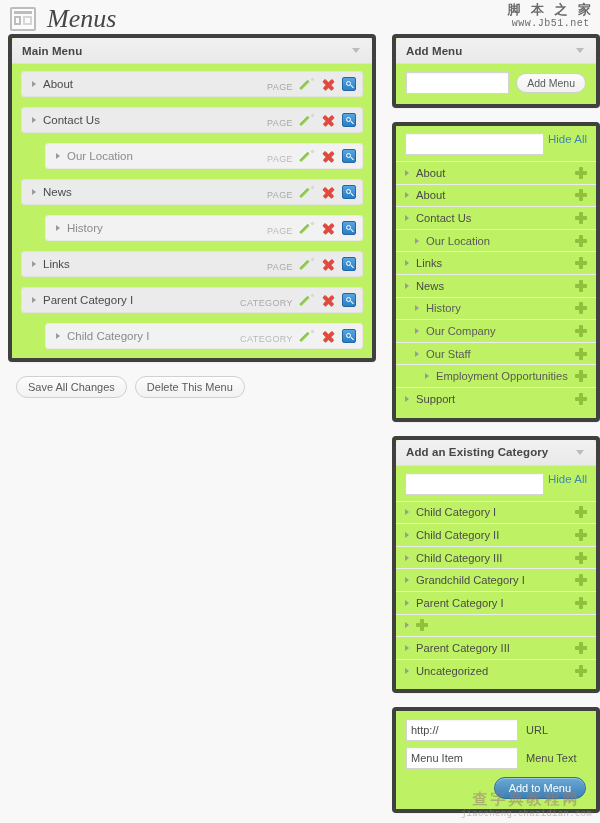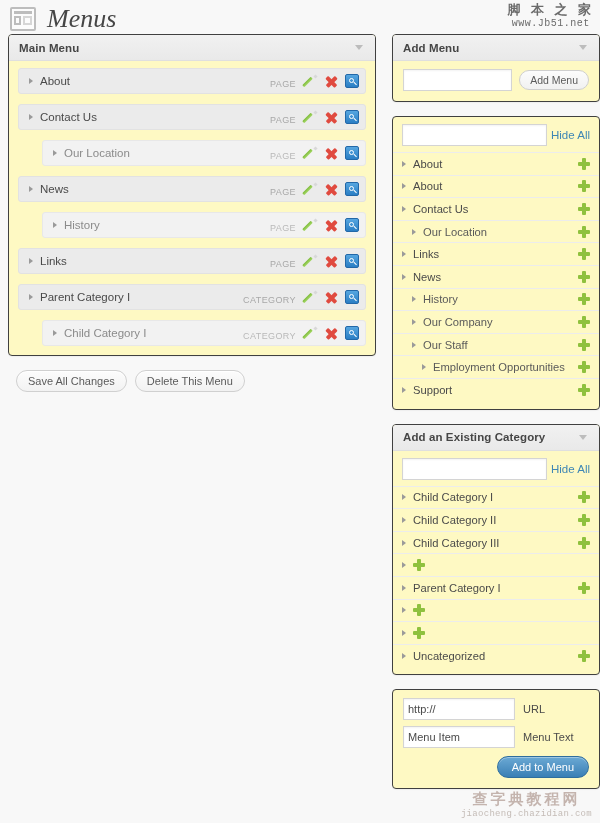--- a/index.html
+++ b/index.html
@@ -76,22 +76,22 @@
   }
   .col-left { width: 368px; flex: 0 0 368px; }
   .col-right {
     width: 208px;
     flex: 0 0 208px;
     margin-left: 16px;
   }
 
   
   .panel {
-    background: #fef9c3;
-    border: 1px solid #404040;
+    background: #bef264;
+    border: 4px solid #404040;
     border-radius: 4px;
     box-shadow: 0 1px 1px rgba(0,0,0,0.04);
     margin-bottom: 14px;
     box-sizing: border-box;
   }
   .panel-head {
     background: linear-gradient(to bottom, #f1f1f1 0%, #e9e9e9 100%);
     border-bottom: 1px solid #dfdfdf;
     border-radius: 3px 3px 0 0;
     padding: 0 10px;
@@ -272,21 +272,20 @@
     padding: 3px 10px;
     font-size: 10.5px;
     color: #5b5b5b;
     white-space: nowrap;
     cursor: pointer;
     font-family: "Liberation Sans", sans-serif;
   }
 
   .search-row {
     display: flex;
-    align-items: center;
     gap: 4px;
     padding: 7px 9px 6px 9px;
   }
   .search-row .text-input { flex: 1 1 auto; min-width: 0; }
   .hide-all {
     color: #3f87b5;
     font-size: 11.5px;
     text-decoration: none;
     white-space: nowrap;
     cursor: pointer;
@@ -610,33 +609,35 @@
             <span class="pick-label">Child Category II</span>
             <span class="icon-plus"></span>
           </div>
           <div class="pick-row">
             <span class="row-arrow"></span>
             <span class="pick-label">Child Category III</span>
             <span class="icon-plus"></span>
           </div>
           <div class="pick-row">
             <span class="row-arrow"></span>
+            <span class="pick-label">Grandchild Category I</span>
             <span class="icon-plus"></span>
           </div>
           <div class="pick-row">
             <span class="row-arrow"></span>
             <span class="pick-label">Parent Category I</span>
             <span class="icon-plus"></span>
           </div>
           <div class="pick-row">
             <span class="row-arrow"></span>
             <span class="icon-plus"></span>
           </div>
           <div class="pick-row">
             <span class="row-arrow"></span>
+            <span class="pick-label">Parent Category III</span>
             <span class="icon-plus"></span>
           </div>
           <div class="pick-row">
             <span class="row-arrow"></span>
             <span class="pick-label">Uncategorized</span>
             <span class="icon-plus"></span>
           </div>
         </div>
       <div class="list-foot"></div>
     </div>

